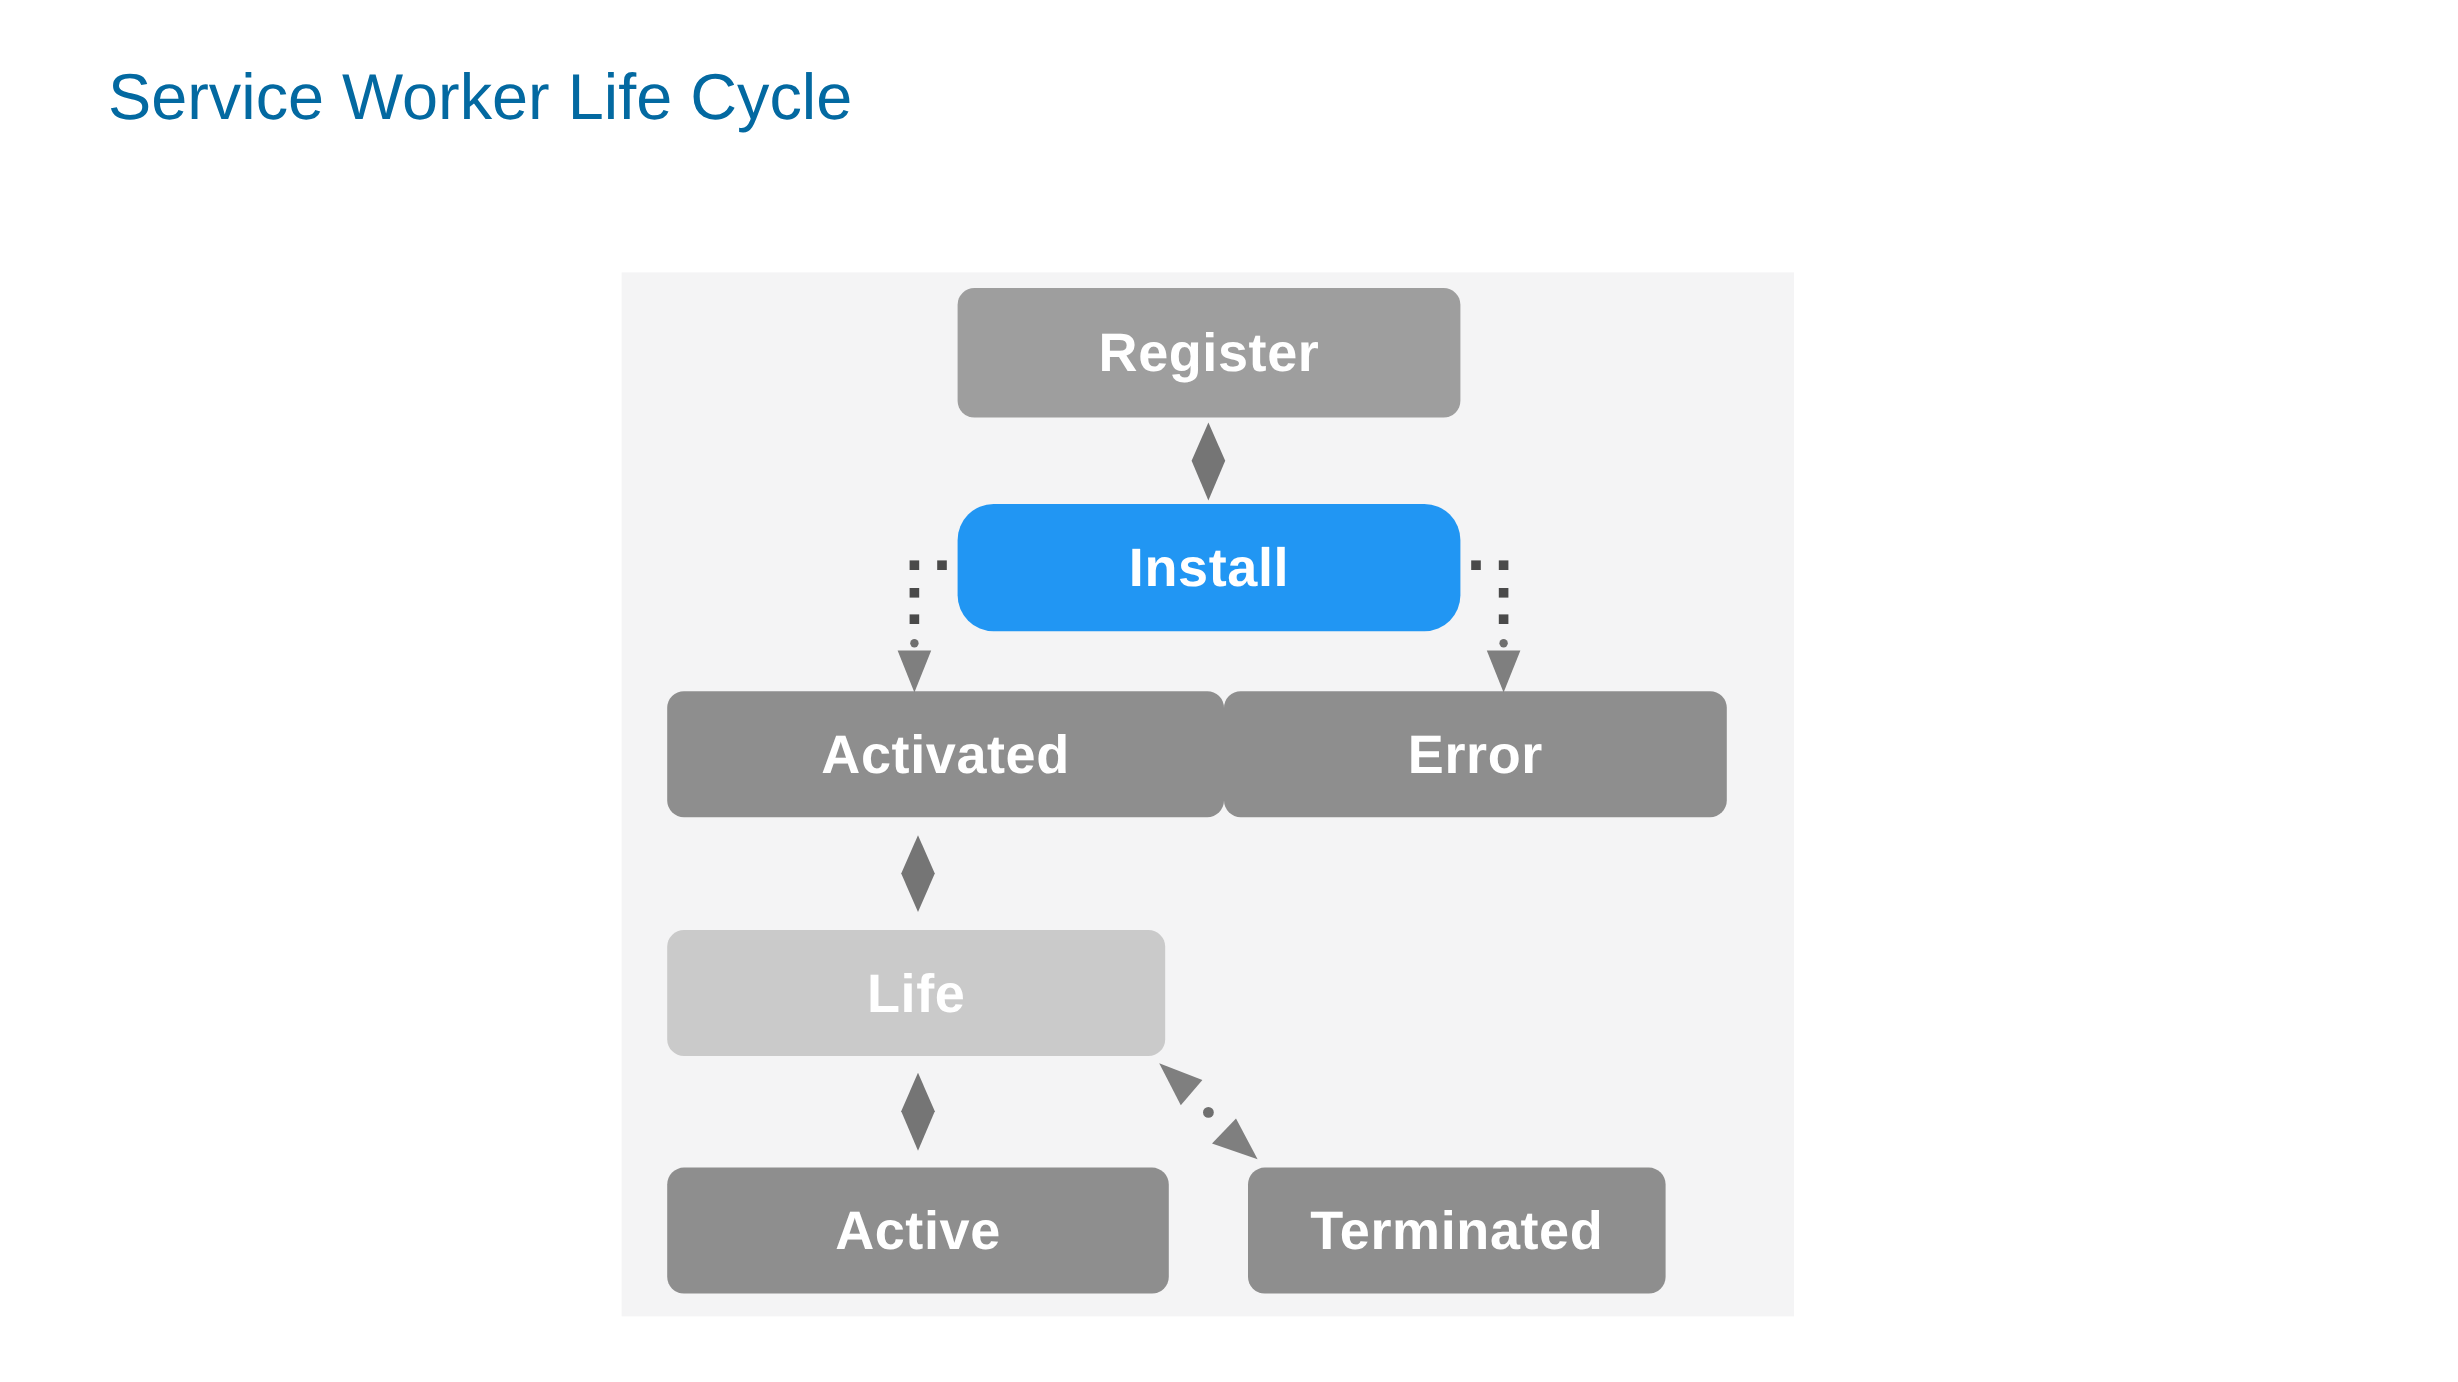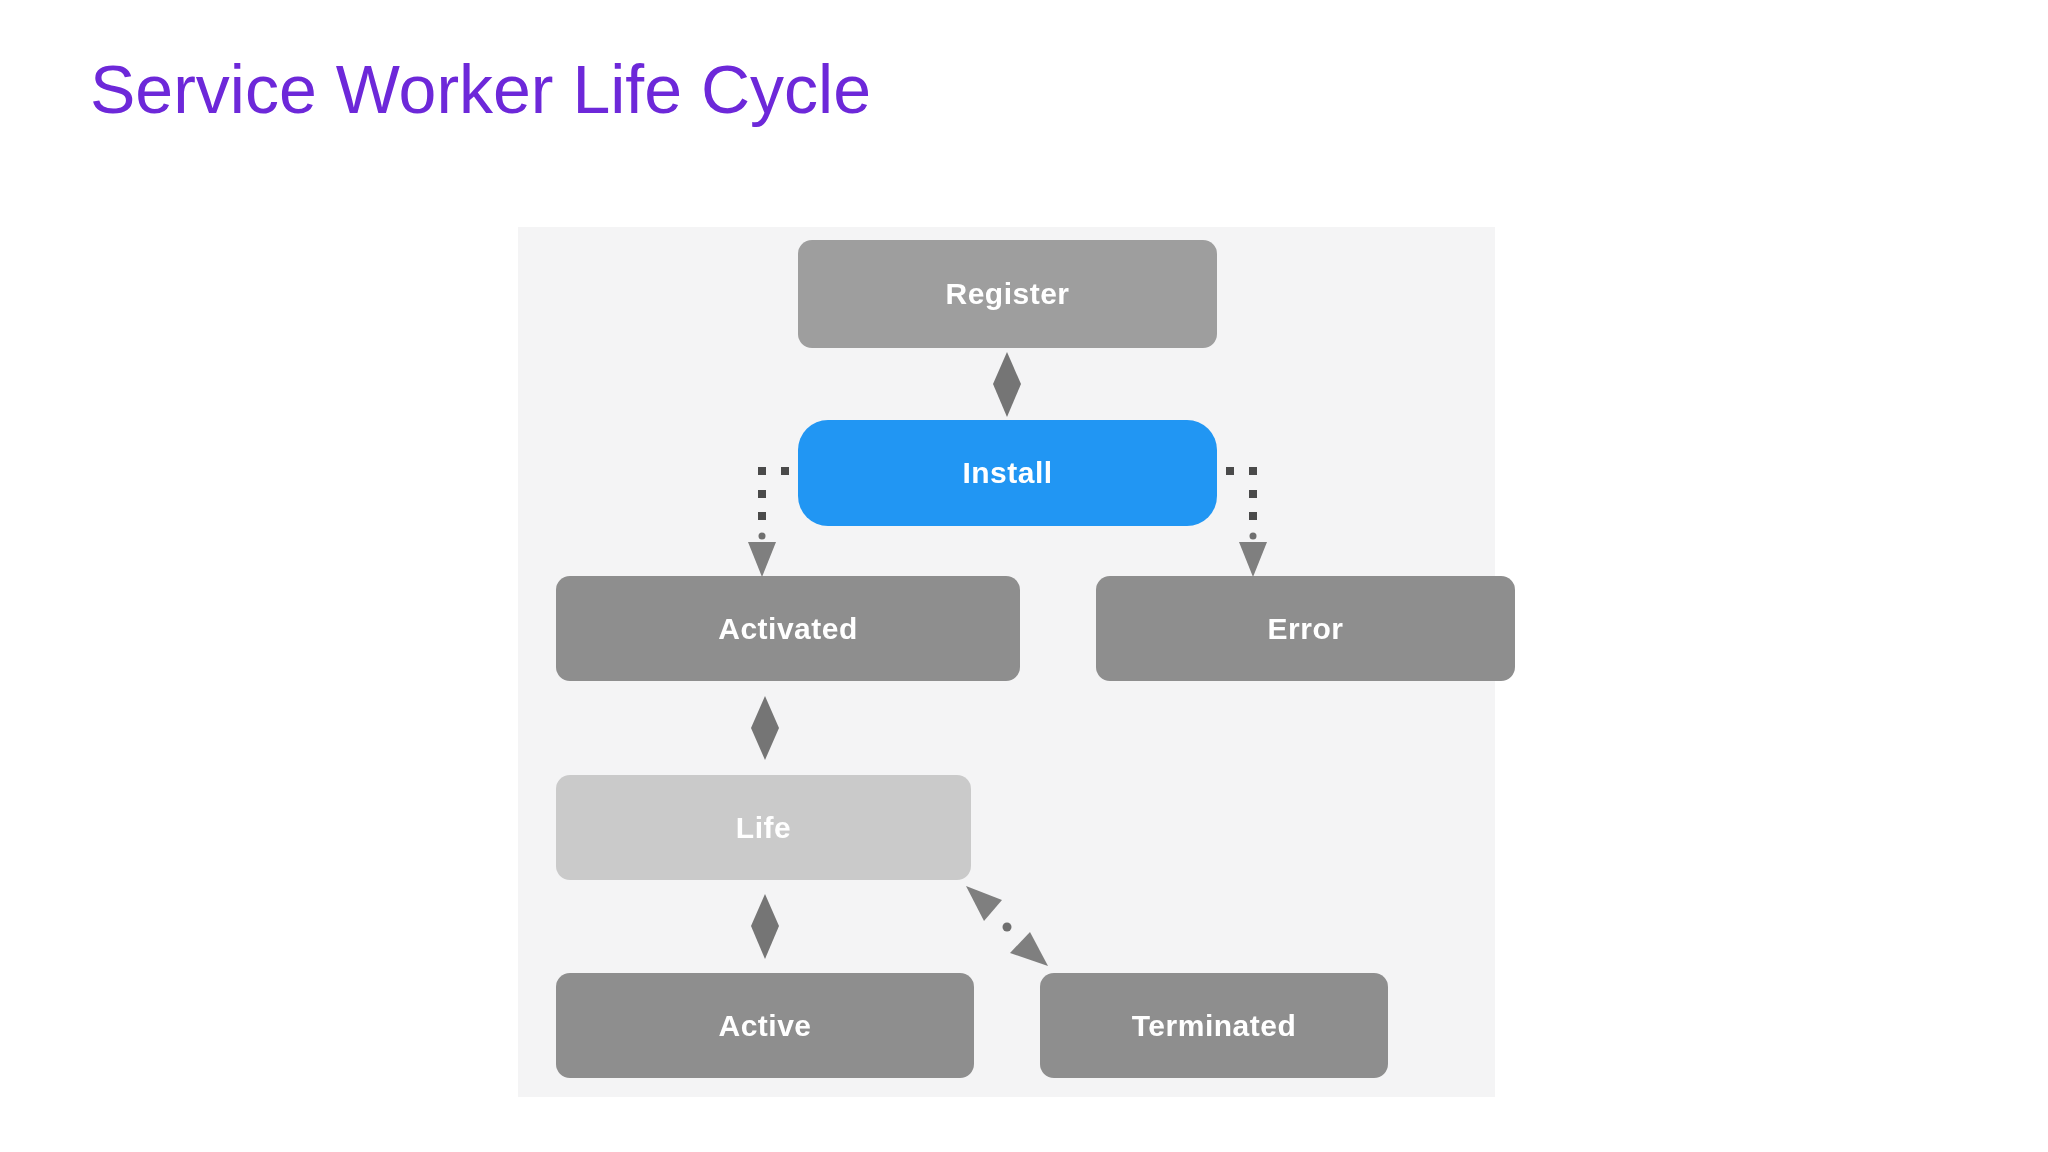--- a/index.html
+++ b/index.html
@@ -12,48 +12,48 @@
     width: 2048px;
     height: 1152px;
     background: #ffffff;
     font-family: "Liberation Sans", sans-serif;
     overflow: hidden;
   }
   #page-title {
     position: absolute;
     left: 90px;
     top: 50px;
-    font-size: 68px;
+    font-size: 54px;
     font-weight: 400;
-    color: #6d28d9;
+    color: #0369a1;
     white-space: nowrap;
   }
   #diagram-panel {
     position: absolute;
     left: 518px;
     top: 227px;
     width: 977px;
     height: 870px;
     background: #f4f4f5;
   }
   .node {
     position: absolute;
     display: flex;
     align-items: center;
     justify-content: center;
     color: #ffffff;
     font-weight: 700;
-    font-size: 30px;
+    font-size: 45px;
     border-radius: 14px;
     letter-spacing: 0.5px;
   }
   .node-register   { left: 798px;  top: 240px; width: 419px; height: 108px; background: #9e9e9e; }
   .node-install    { left: 798px;  top: 420px; width: 419px; height: 106px; background: #2196f3; border-radius: 30px; }
   .node-activated  { left: 556px;  top: 576px; width: 464px; height: 105px; background: #8e8e8e; }
-  .node-error      { left: 1096px; top: 576px; width: 419px; height: 105px; background: #8e8e8e; }
+  .node-error      { left: 1020px; top: 576px; width: 419px; height: 105px; background: #8e8e8e; }
   .node-idle       { left: 556px;  top: 775px; width: 415px; height: 105px; background: #cacaca; }
   .node-active     { left: 556px;  top: 973px; width: 418px; height: 105px; background: #8e8e8e; }
   .node-terminated { left: 1040px; top: 973px; width: 348px; height: 105px; background: #8e8e8e; }
   #edges-overlay {
     position: absolute;
     left: 0;
     top: 0;
     width: 2048px;
     height: 1152px;
     pointer-events: none;

